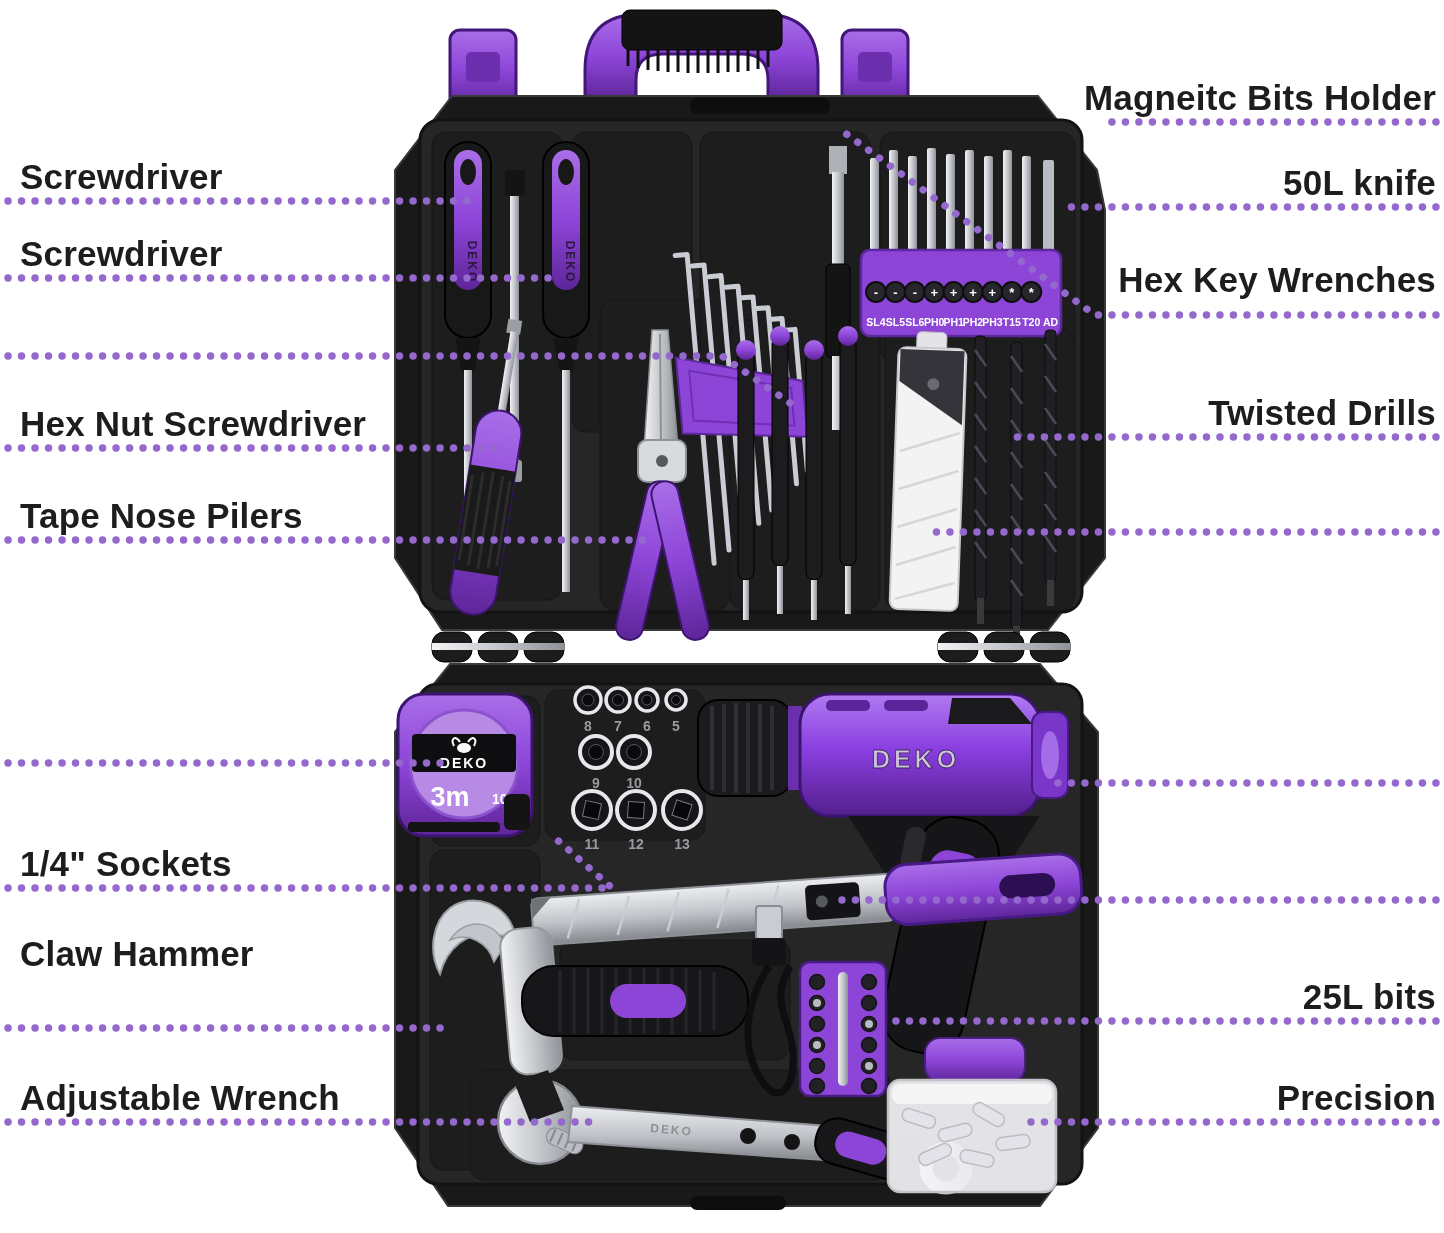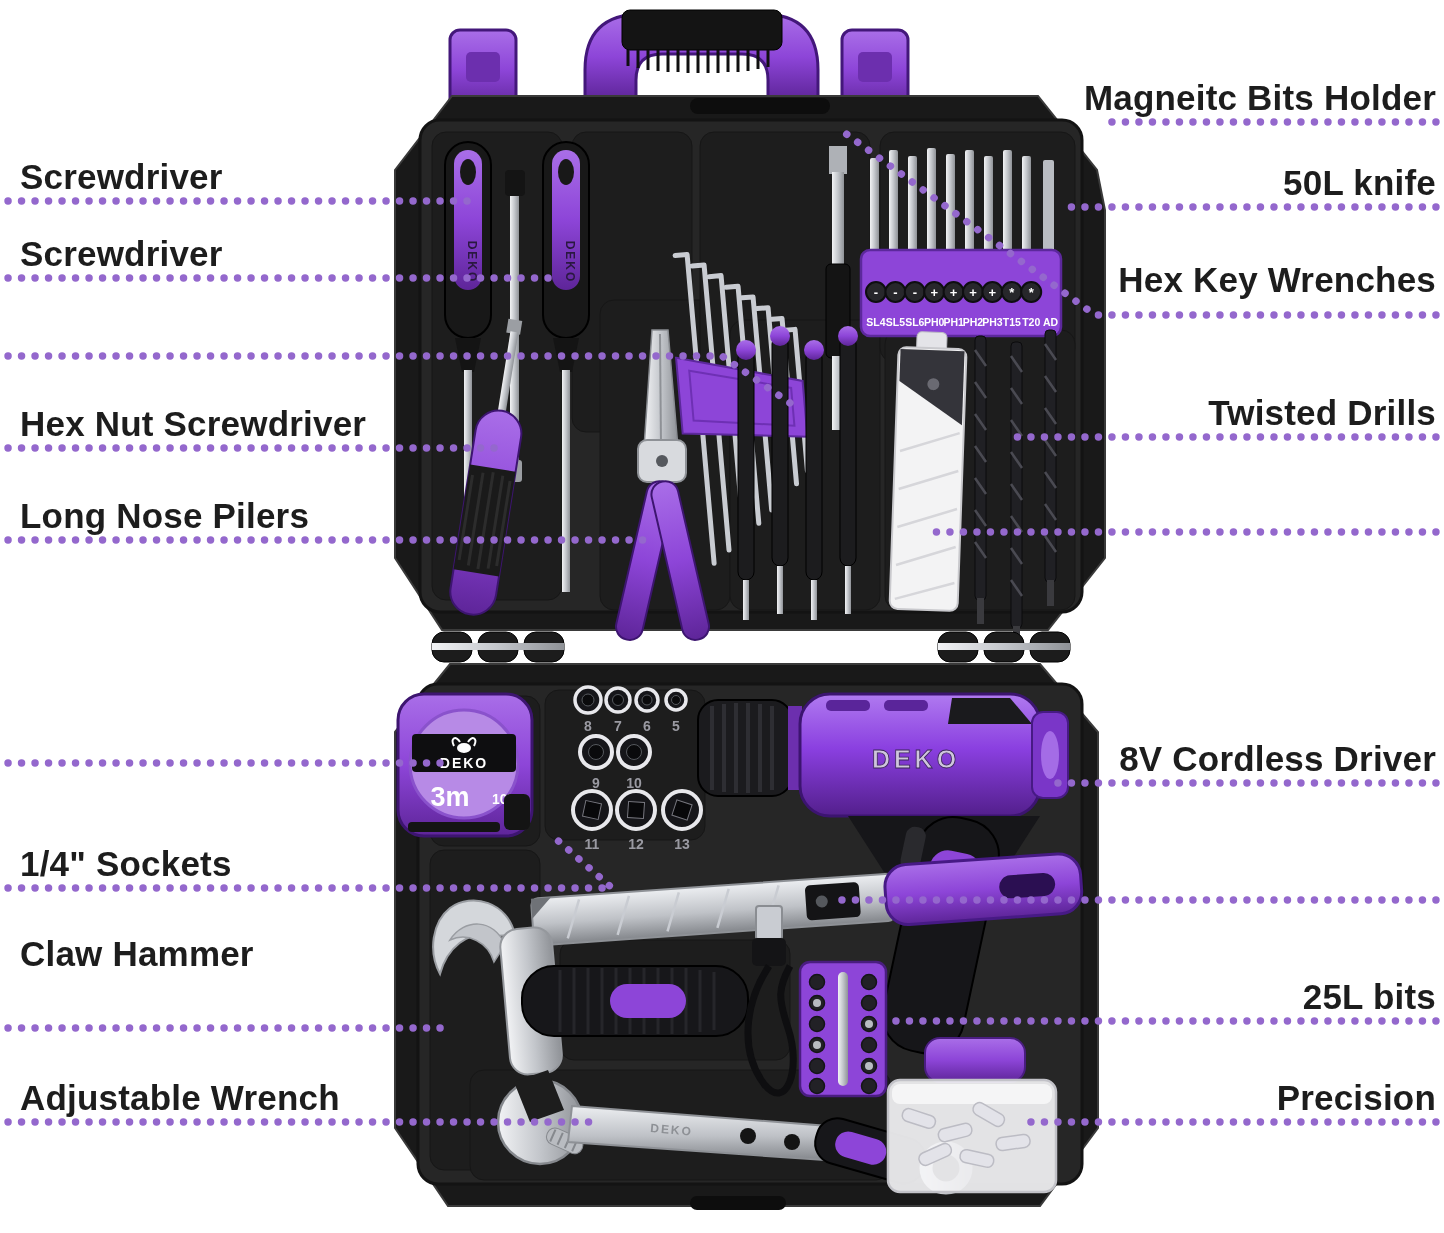--- a/index.html
+++ b/index.html
@@ -14,30 +14,29 @@
   text{font-family:"Liberation Sans",sans-serif;}
 </style>
 </head>
 <body>
 
 <div id="stage">
 
   <div class="lbl left" style="top:158px">Screwdriver</div>
   <div class="lbl left" style="top:235px">Screwdriver</div>
   <div class="lbl left" style="top:405px">Hex Nut Screwdriver</div>
-  <div class="lbl left" style="top:497px">Long Nose Pilers</div>
+  <div class="lbl left" style="top:497px">Tape Nose Pilers</div>
   <div class="lbl left" style="top:845px">1/4" Sockets</div>
   <div class="lbl left" style="top:935px">Claw Hammer</div>
   <div class="lbl left" style="top:1079px">Adjustable Wrench</div>
 
   <div class="lbl right" style="top:79px">Magneitc Bits Holder</div>
   <div class="lbl right" style="top:164px">50L knife</div>
   <div class="lbl right" style="top:261px">Hex Key Wrenches</div>
   <div class="lbl right" style="top:394px">Twisted Drills</div>
-  <div class="lbl right" style="top:740px">8V Cordless Driver</div>
   <div class="lbl right" style="top:978px">25L bits</div>
   <div class="lbl right" style="top:1079px">Precision</div>
 
   <svg width="1444" height="1233" viewBox="0 0 1444 1233">
     <defs>
       <linearGradient id="met" x1="0" y1="0" x2="1" y2="0">
         <stop offset="0" stop-color="#f2f3f5"></stop>
           <stop offset=".5" stop-color="#c3c6cb"></stop>
           <stop offset="1" stop-color="#8f9297"></stop>
       </linearGradient>

